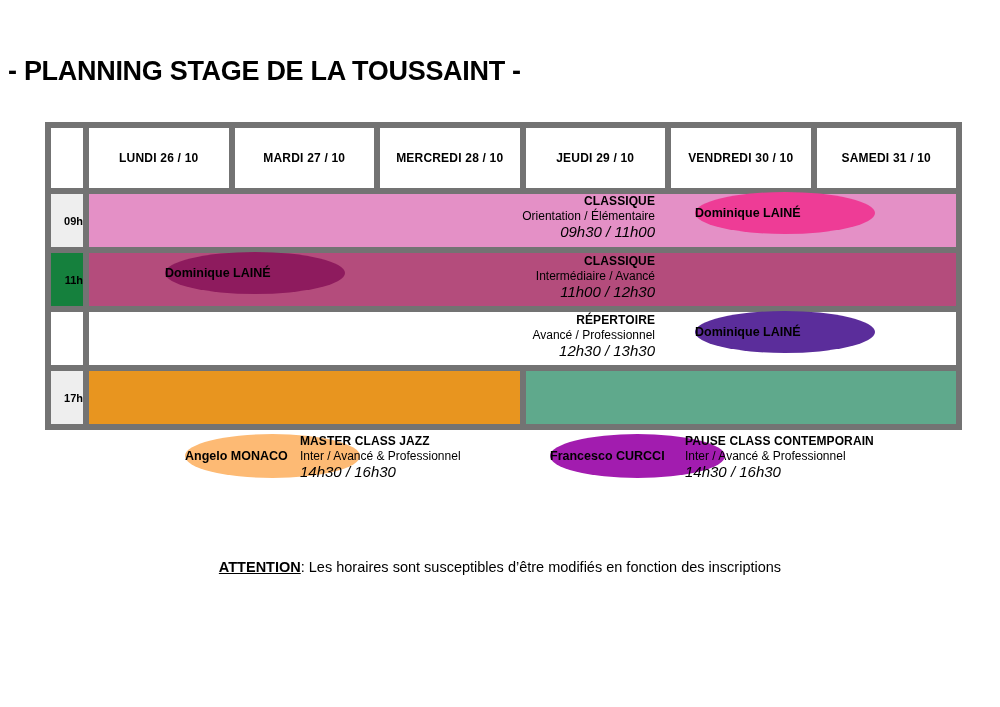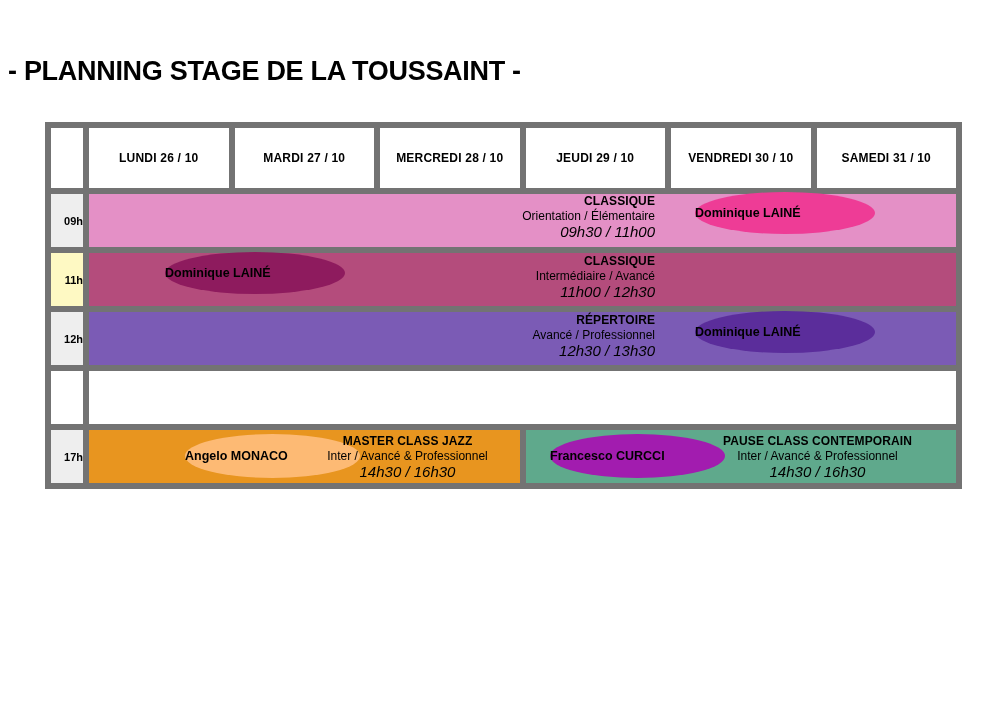--- a/index.html
+++ b/index.html
@@ -51,21 +51,21 @@
   }
   .hdr-blank{background:#ffffff;}
 
   
   .timecell{
     text-align:right;
     font-size:11px;
     font-weight:bold;
     background:#eeeeee;
   }
-  .timecell.alt{background:#fef9c3;}
+  .timecell.alt{background:#15803d;}
   .timecell.blank{background:#ffffff;}
 
   
   .row-slot{height:59px;}
   .row-pause{height:59px;}
 
   
   .bg-pink{background:#E490C6;}
   .bg-mauve{background:#B44C7C;}
   .bg-purple{background:#7B5BB5;}
@@ -78,21 +78,21 @@
   .course{
     position:absolute;
     text-align:right;
     line-height:1.22;
     color:#000;
   }
   .course .c-name{font-size:12px;font-weight:bold;letter-spacing:0.1px;}
   .course .c-level{font-size:12px;}
   .course .c-time{font-size:15px;font-style:italic;}
 
-  .course.right{text-align:center;}
+  .course.right{text-align:left;}
 
   
   .teacher{
     position:absolute;
     display:flex;align-items:center;justify-content:flex-start;
     border-radius:50%;
     font-size:12.5px;
     font-weight:bold;
     color:#000;
     text-align:center;
@@ -153,24 +153,20 @@
       <tr class="row-slot">
         <td class="timecell">09h</td>
         <td class="bg-pink" colspan="6"></td>
       </tr>
 
       <tr class="row-slot">
         <td class="timecell alt">11h</td>
         <td class="bg-mauve" colspan="6"></td>
       </tr>
 
-      <tr class="row-slot">
-        <td class="timecell">12h</td>
-        <td class="bg-purple thick-bottom" colspan="6"></td>
-      </tr>
 
       <tr class="row-pause">
         <td class="timecell blank"></td>
         <td class="bg-white thick-bottom" colspan="6"></td>
       </tr>
 
       <tr class="row-slot">
         <td class="timecell">17h</td>
         <td class="bg-orange" colspan="3"></td>
         <td class="bg-green" colspan="3"></td>
@@ -221,14 +217,17 @@
       <span>Francesco CURCCI</span>
     </div>
     <div class="ov-item course right" style="left:640px;top:312px;width:265px;">
       <div class="c-name">PAUSE CLASS CONTEMPORAIN</div>
       <div class="c-level">Inter / Avancé &amp; Professionnel</div>
       <div class="c-time">14h30 / 16h30</div>
     </div>
 
   </div>
 
+  <div class="footer">
+    <span class="att">ATTENTION</span><span>: Les horaires sont susceptibles d’être modifiés en fonction des inscriptions</span>
+  </div>
 
 </div>
 
 </body></html>

